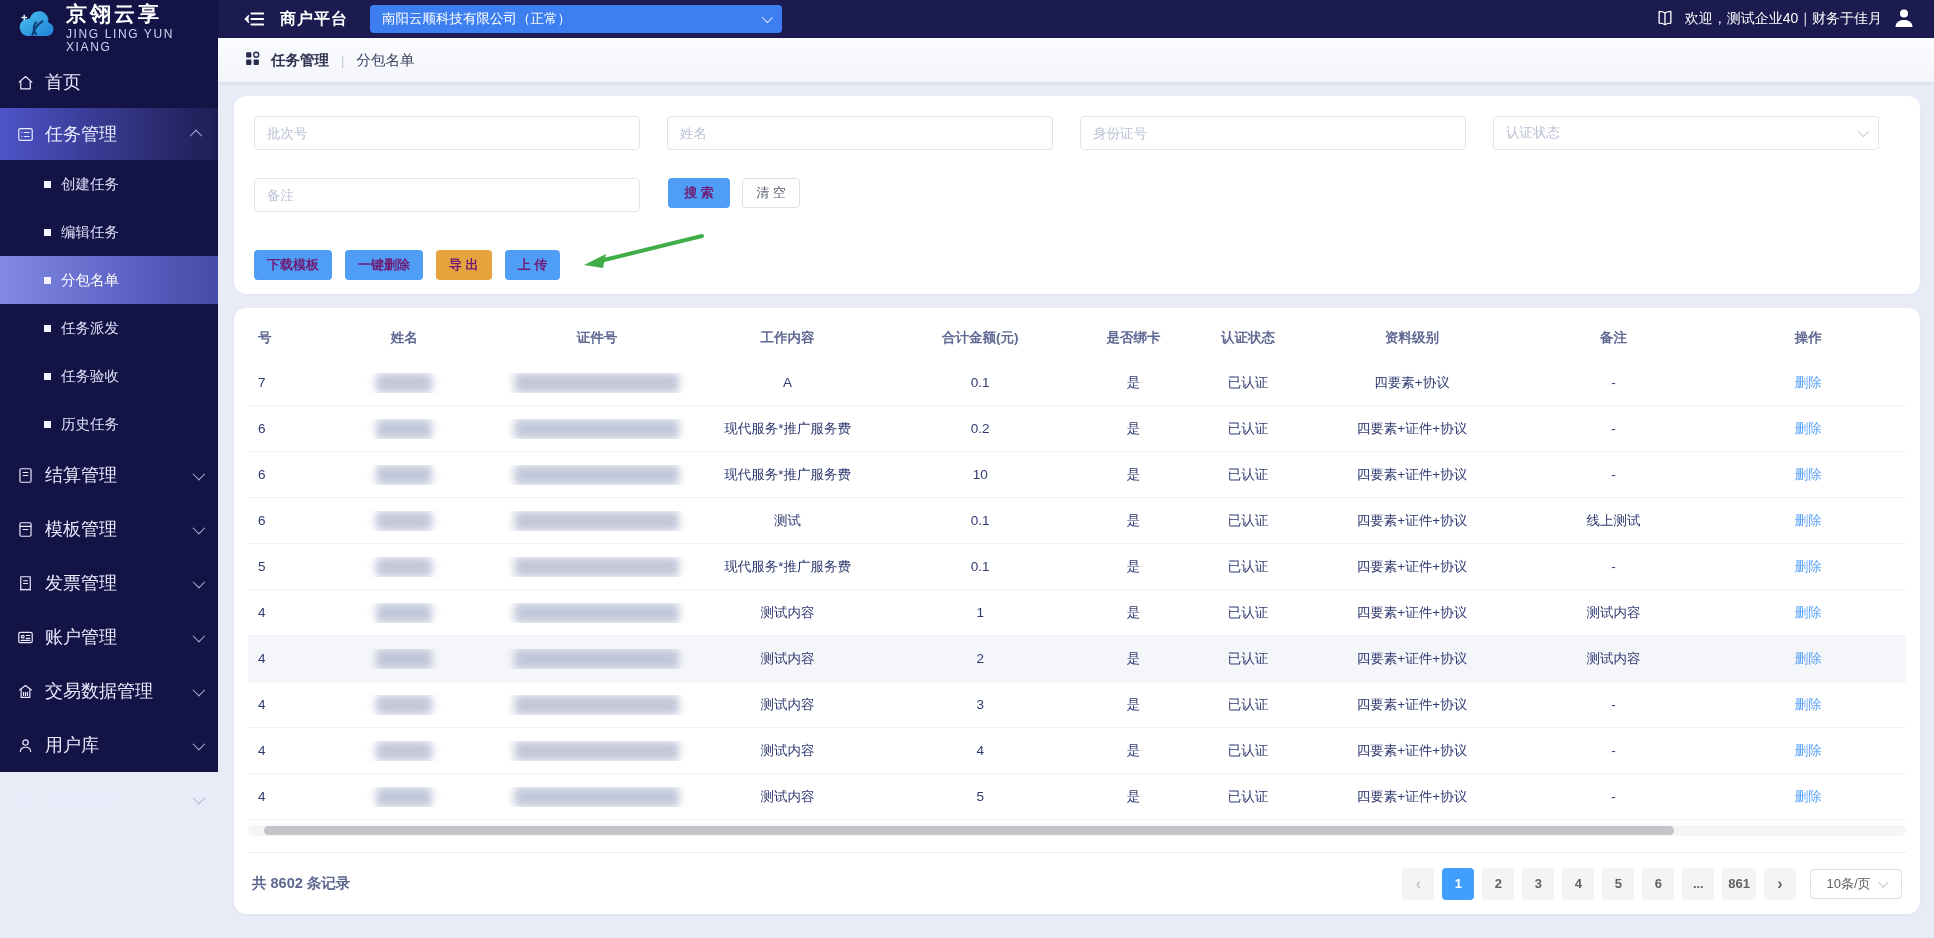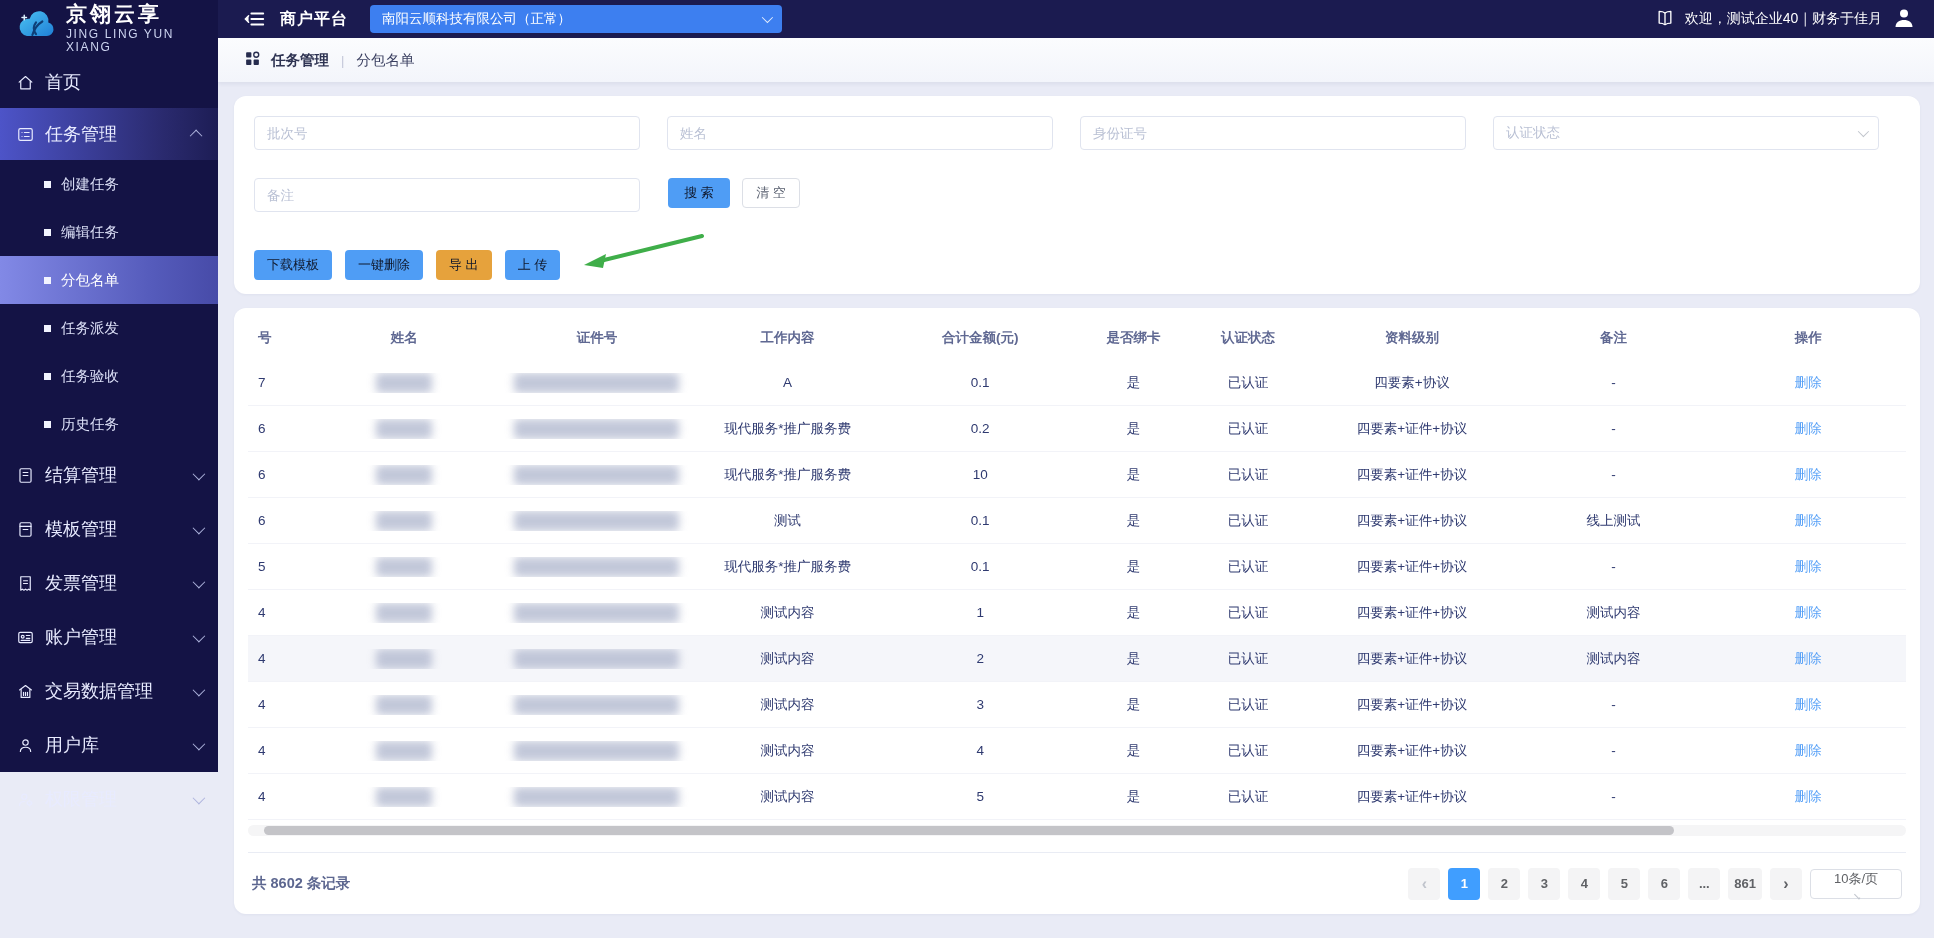--- a/index.html
+++ b/index.html
@@ -44,21 +44,21 @@
   .bc-page { font-size:14.5px; color:#3a3f60; }
 
   .card { position:absolute; left:16px; right:14px; background:#fff; border-radius:12px; box-shadow:0 1px 3px rgba(40,50,100,.05); }
   .filter-card { top:58px; height:198px; padding:20px; }
   .filter-row { display:flex; gap:27px; }
   .f-input { width:386px; height:34px; border:1px solid #e0e4ef; border-radius:4px; padding:0 12px; font-size:13.5px; color:#333; outline:none; background:#fff; font-family:inherit; }
   .f-input::placeholder { color:#b9c0d4; }
   .f-select { width:386px; height:34px; border:1px solid #e0e4ef; border-radius:4px; padding:0 12px; font-size:13.5px; color:#b9c0d4; display:flex; align-items:center; cursor:pointer; position:relative; }
   .f-select .sel-chev { margin-left:auto; width:8px; height:8px; border-right:1.5px solid #c0c4cc; border-bottom:1.5px solid #c0c4cc; transform:rotate(45deg) translateY(-2px); }
   .row2 { margin-top:28px; }
-  .btn { height:30px; border:none; border-radius:4px; font-size:13px; cursor:pointer; color:#0f172a; font-family:inherit; font-weight:400; padding:0 13px; }
+  .btn { height:30px; border:none; border-radius:4px; font-size:13px; cursor:pointer; color:#701a75; font-family:inherit; font-weight:700; padding:0 13px; }
   .btn-search { background:var(--blue); width:62px; margin-left:1px; }
   .btn-clear { background:#fff; border:1px solid #dcdfe6; color:#5a6170; width:58px; margin-left:12px; font-weight:400; }
   .actions-row { margin-top:38px; display:flex; gap:13px; position:relative; }
   .btn-primary { background:var(--blue); }
   .btn-orange { background:var(--orange); }
   .arrow-annot { position:absolute; left:328px; top:-22px; width:125px; height:52px; pointer-events:none; }
 
   
   .table-card { top:270px; bottom:24px; padding:0 14px; }
   .thead { display:flex; margin-top:8px; height:44px; align-items:center; }
@@ -76,21 +76,21 @@
   .hscroll { height:11px; margin-top:5px; background:#f5f5f6; border-radius:6px; position:relative; }
   .hthumb { position:absolute; top:1px; left:16px; width:1410px; height:9px; border-radius:5px; background:#c4c4c8; cursor:grab; }
 
   .cfooter { position:absolute; left:14px; right:14px; bottom:0; height:62px; border-top:1px solid #e9ecf4; display:flex; align-items:center; justify-content:space-between; padding:0 4px; }
   .total { font-size:14.5px; font-weight:700; color:#5d6790; }
   .pager { display:flex; align-items:center; gap:8px; }
   .pg, .pnav { min-width:32px; height:32px; border:none; border-radius:4px; background:#f4f4f5; color:#606266; font-size:13px; font-weight:600; cursor:pointer; font-family:inherit; padding:0 6px; }
   .pg.on { background:var(--page-blue); color:#fff; }
   .pnav { font-size:16px; line-height:1; }
   .pnav.disabled { color:#c0c4cc; cursor:default; }
-  .page-size { width:92px; height:30px; border:1px solid #dcdfe6; border-radius:4px; background:#fff; color:#606266; font-size:13px; display:flex; align-items:center; justify-content:center; gap:8px; cursor:pointer;flex-direction:column; }
+  .page-size { width:92px; height:30px; border:1px solid #dcdfe6; border-radius:4px; background:#fff; color:#606266; font-size:13px; display:flex; align-items:center; justify-content:center; gap:8px; margin-left:6px; cursor:pointer; }
   .page-size .sel-chev { width:7px; height:7px; border-right:1.4px solid #c0c4cc; border-bottom:1.4px solid #c0c4cc; transform:rotate(45deg) translateY(-1px); }
 </style>
 </head>
 <body>
 
 <div class="sidebar">
   <div class="logo">
     <span>
       <svg width="44" height="38" viewBox="0 0 48 42">
         <defs>

